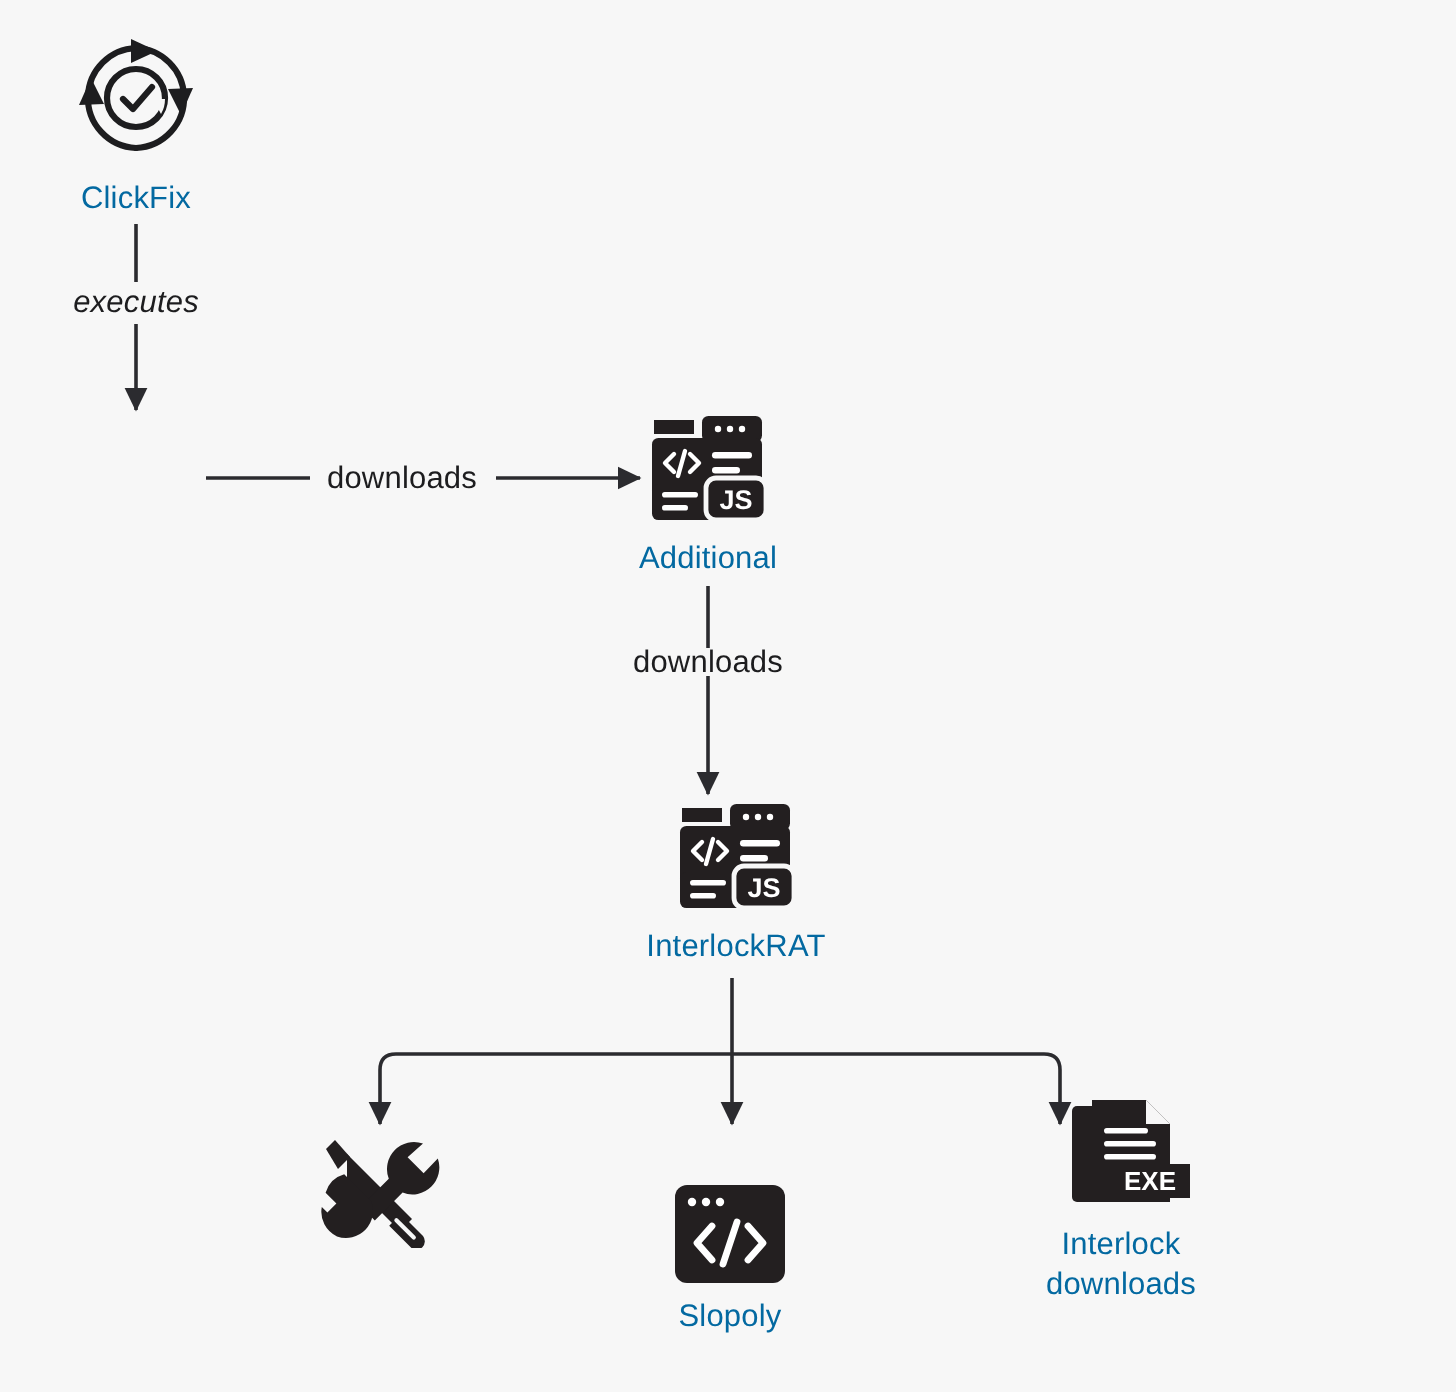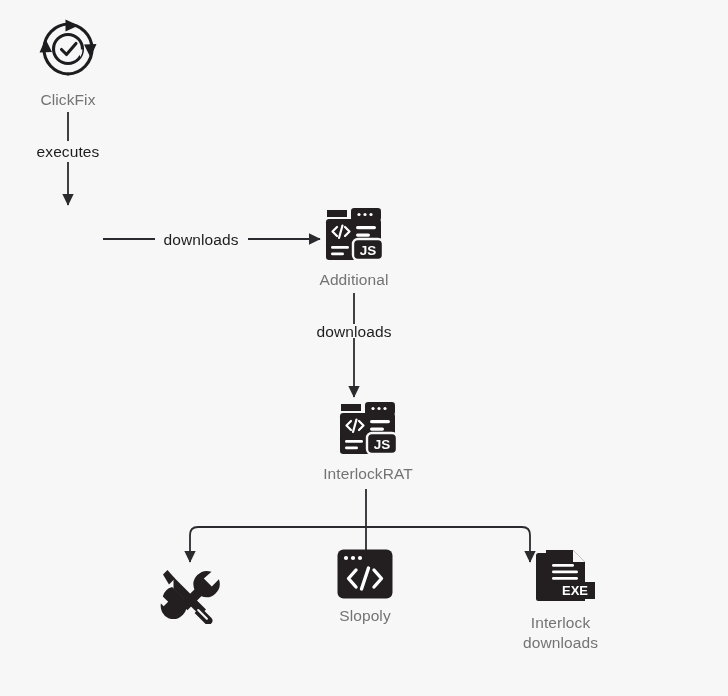--- a/index.html
+++ b/index.html
@@ -33,21 +33,21 @@
     align-items: center;
   }
   .node-icon {
     display: block;
     line-height: 0;
   }
   .node-label {
     margin-top: 7px;
     font-size: 15.5px;
     line-height: 20px;
-    color: #737373;
+    color: #0369a1;
     text-align: center;
     white-space: pre-line;
     letter-spacing: 0.1px;
   }
   .edge-label {
     position: absolute;
     font-size: 15.5px;
     line-height: 19px;
     color: #1d1d1f;
     text-align: center;
@@ -198,21 +198,21 @@
           <path d="M9.5,52.2 a13.5,13.5 0 0 0 17.1,-17.6 L13.1,21.1
                    a13.5,13.5 0 0 0 -9.3,9.3 L9.2,35.8 L4.7,40.3 L1.9,37.5
                    a13.5,13.5 0 0 0 7.6,14.7 Z"></path>
         </g>
 
         <path d="M39.2,44.1 L47.9,52.8" fill="none" stroke="#f7f7f7" stroke-width="2.1" stroke-linecap="round"></path>
       </svg>
     </span>
   </div>
 
-  <div class="node" style="left:297px; top:549px; width:136px;">
+  <div class="node" style="left:297px; top:592px; width:136px;">
     <span class="node-icon">
       <svg width="56" height="50" viewBox="0 0 56 50" xmlns="http://www.w3.org/2000/svg">
         <rect x="0.5" y="0.5" width="55" height="49" rx="6" fill="#231f20"></rect>
         <circle cx="9" cy="9" r="2.1" fill="#ffffff"></circle>
         <circle cx="16" cy="9" r="2.1" fill="#ffffff"></circle>
         <circle cx="23" cy="9" r="2.1" fill="#ffffff"></circle>
         <g fill="none" stroke="#ffffff" stroke-width="3.4" stroke-linecap="round" stroke-linejoin="round">
           <path d="M19,21 L11.5,29.5 L19,38"></path>
           <path d="M37,21 L44.5,29.5 L37,38"></path>
           <path d="M31.5,19 L24.5,40"></path>
@@ -238,19 +238,19 @@
         </g>
 
         <rect x="23" y="34" width="40" height="17" fill="#231f20"></rect>
         <text x="43" y="47.2" font-family="'Liberation Sans', sans-serif" font-size="13" font-weight="bold" fill="#ffffff" text-anchor="middle">EXE</text>
       </svg>
     </span>
     <span class="node-label">Interlock
 downloads</span>
   </div>
 
-  <div class="edge-label" style="left:0px; top:142px; width:136px;">executes</div>
+  <div class="edge-label" style="left:0px; top:142px; width:136px;font-style:italic;">executes</div>
 
   <div class="edge-label" style="left:141px; top:230px; width:120px;">downloads</div>
 
   <div class="edge-label" style="left:294px; top:322px; width:120px;">downloads</div>
 
 </div>
 
 </body></html>

